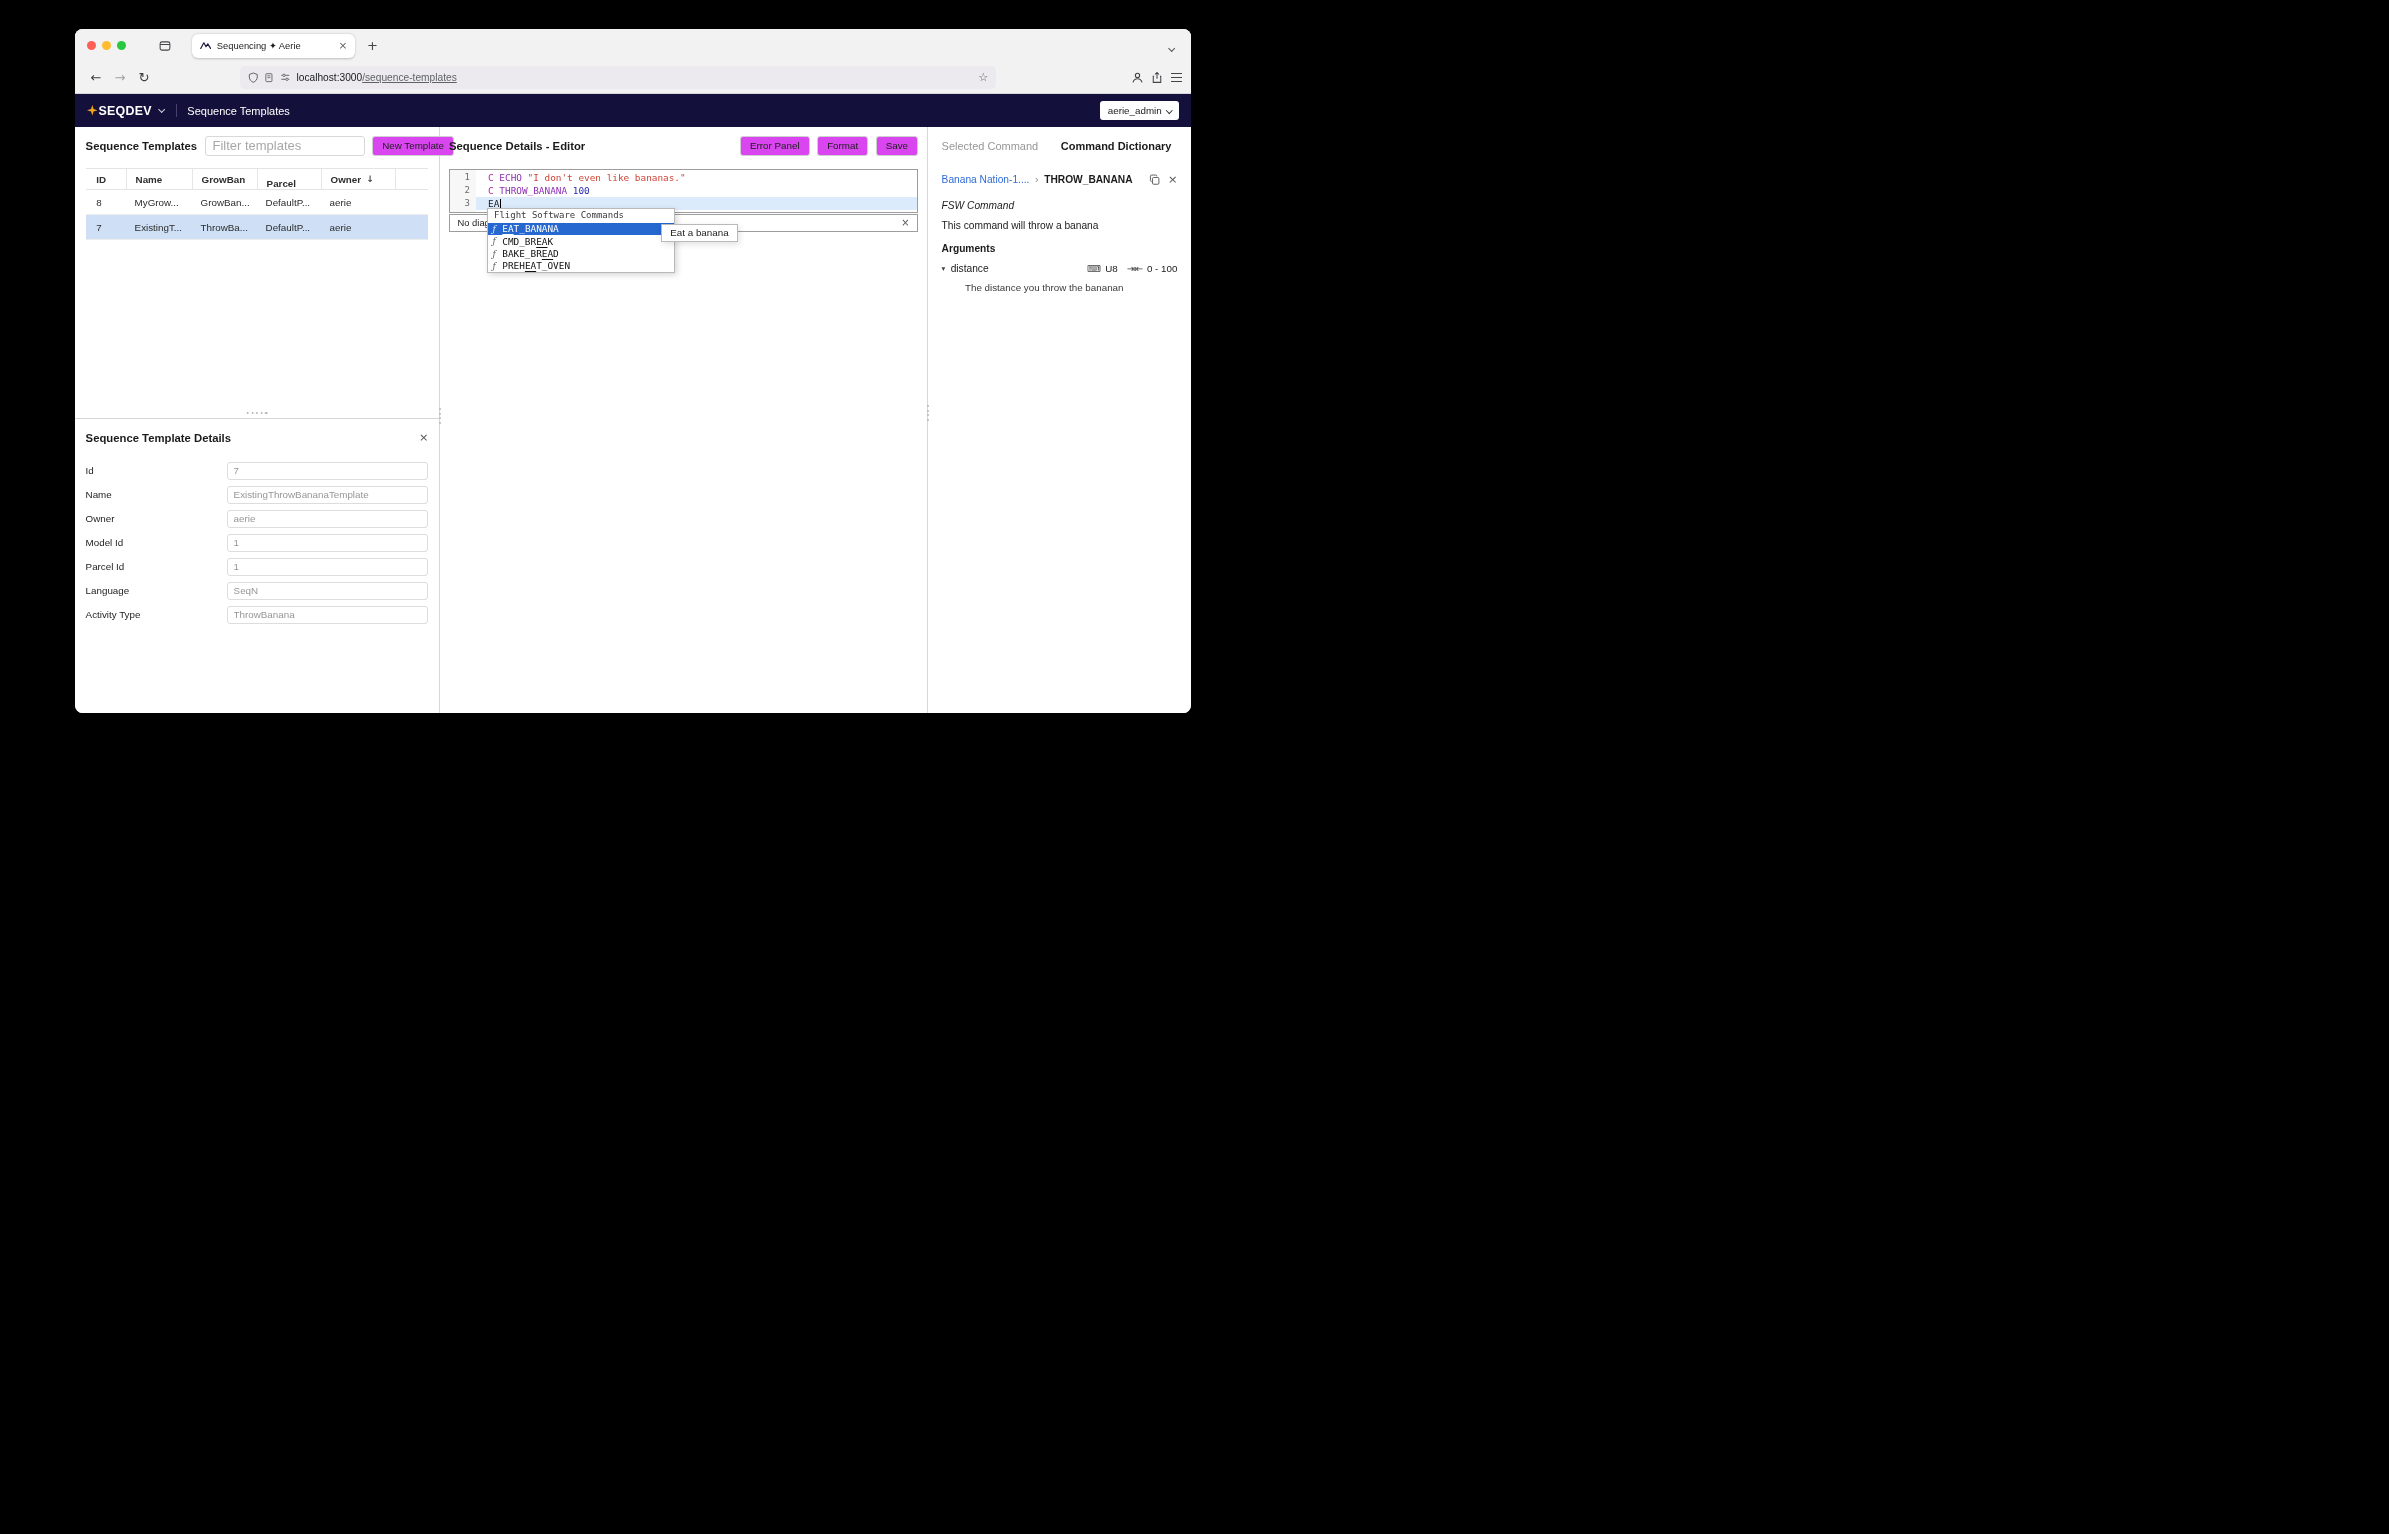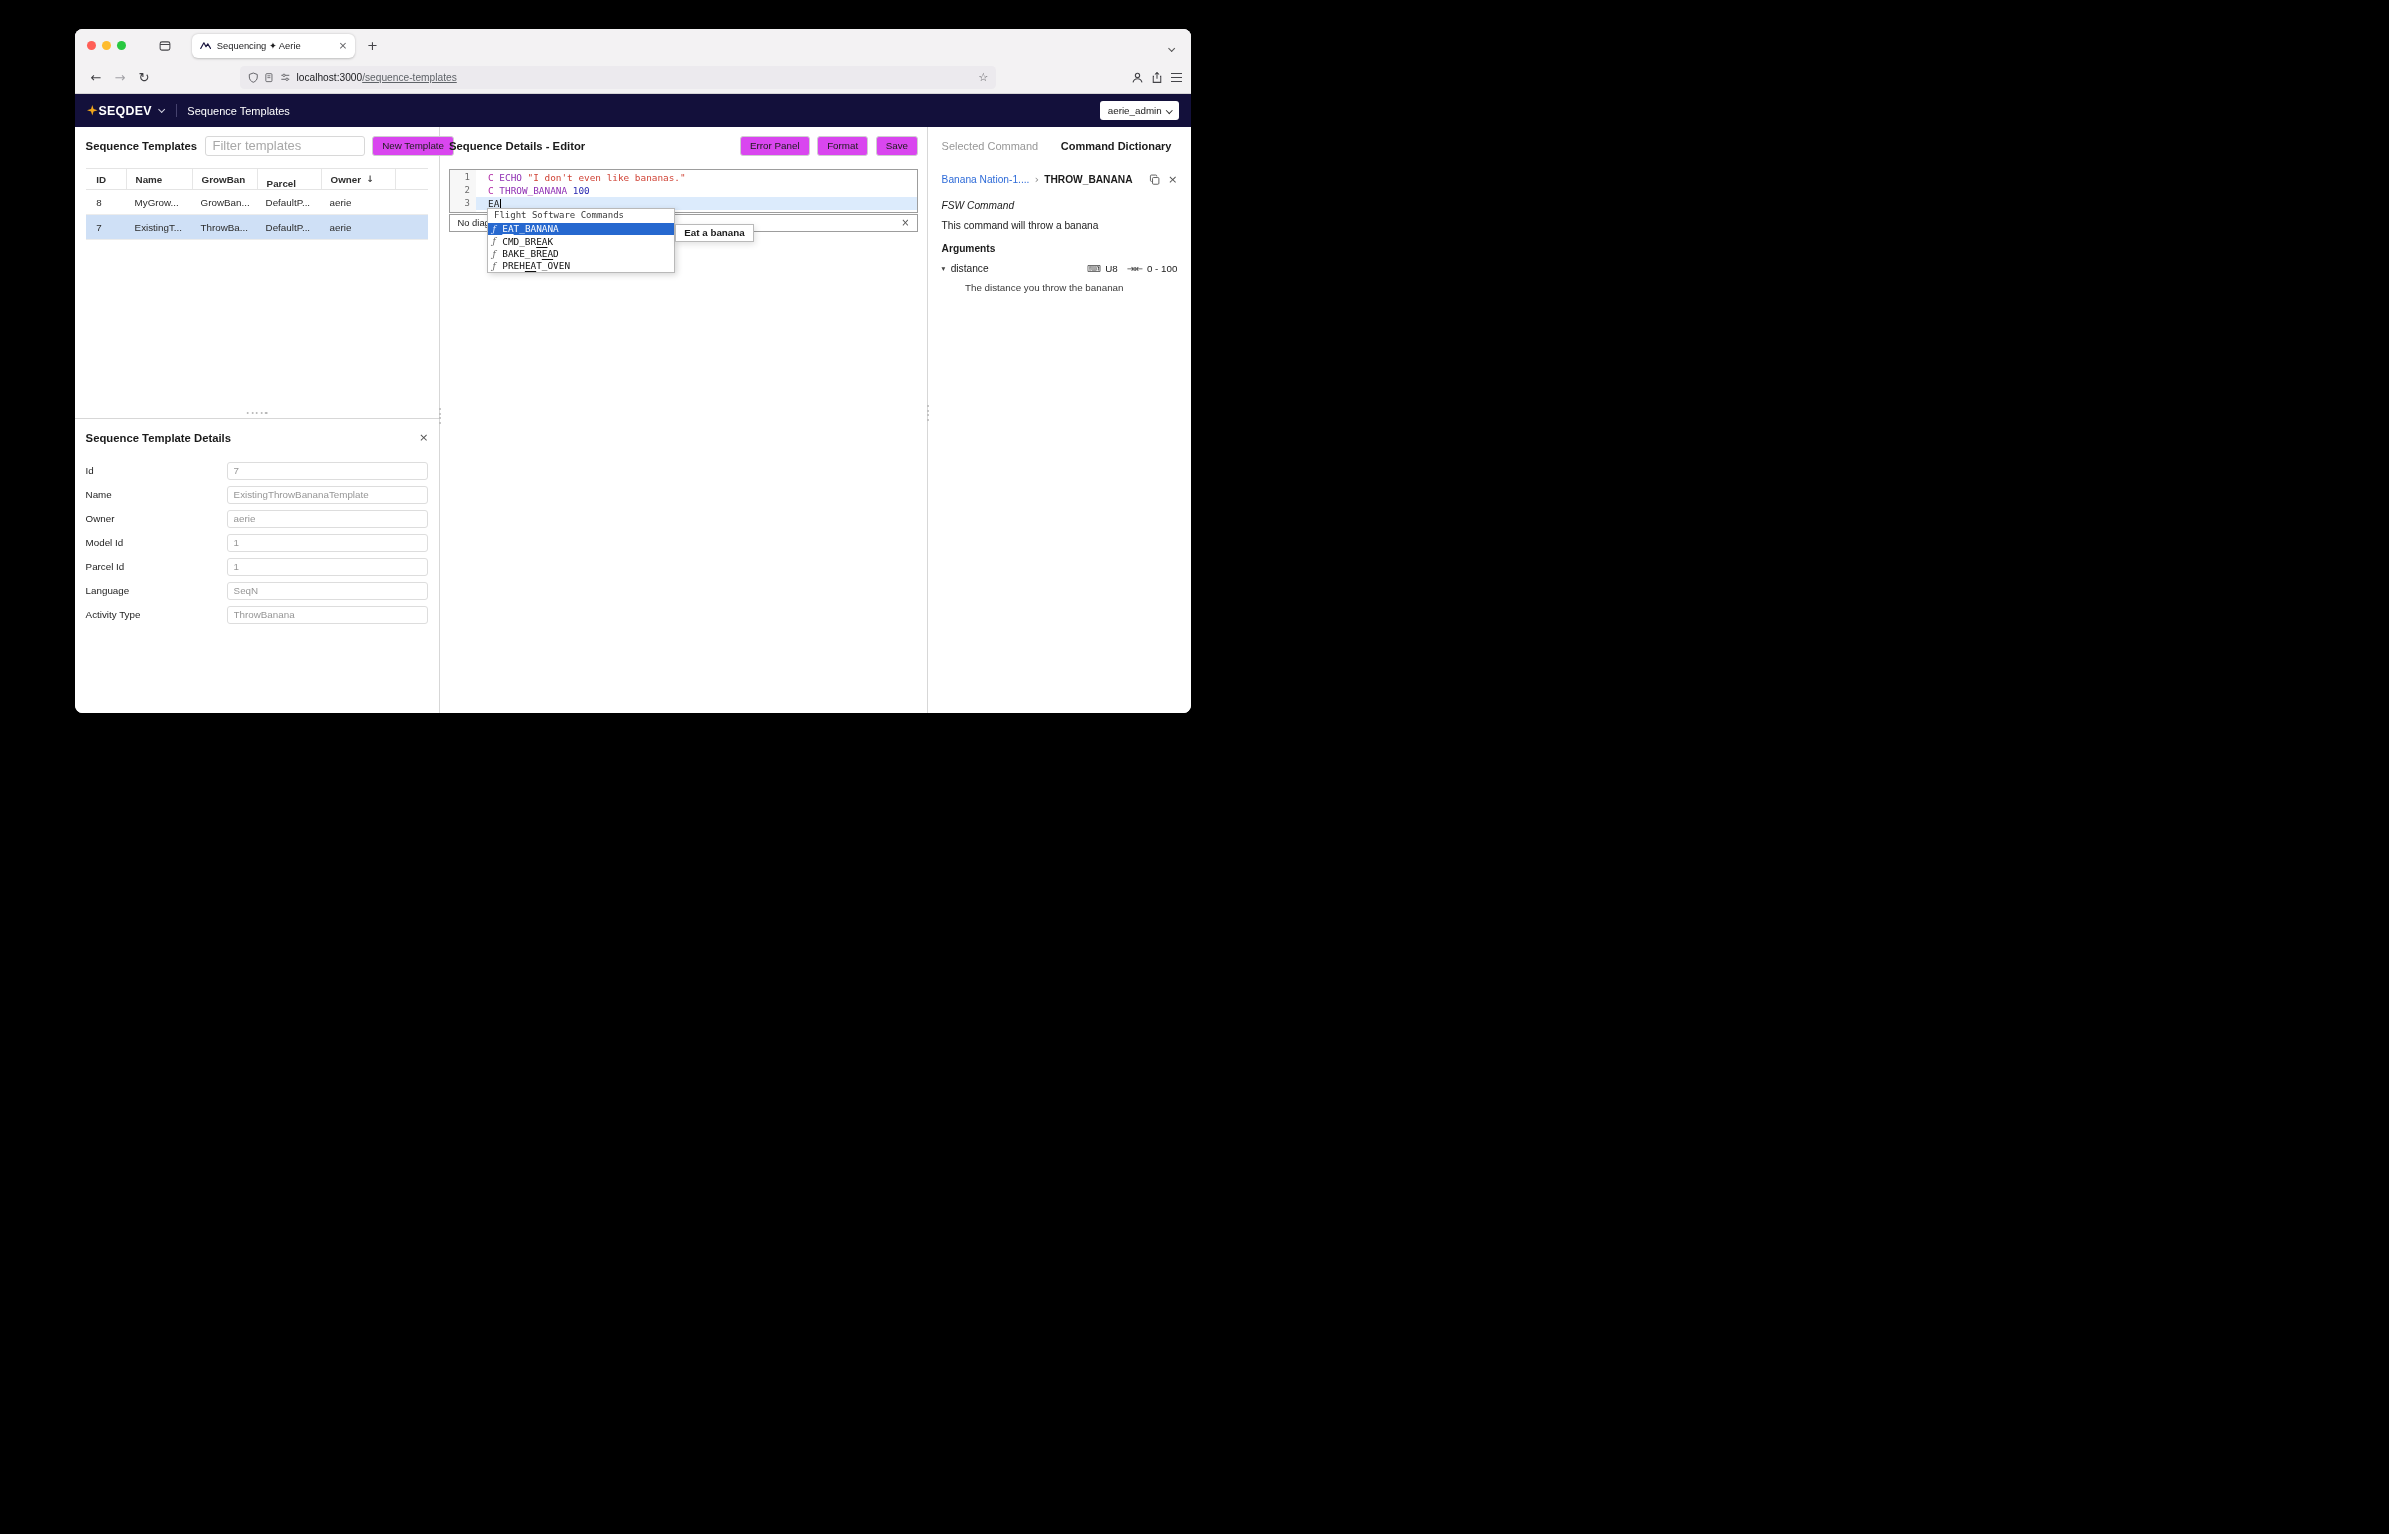--- a/index.html
+++ b/index.html
@@ -99,21 +99,21 @@
   .diagbar .close-x{font-size:9.8px;}
 
   
   .ac{position:absolute;left:47px;top:81px;width:188px;background:#fff;border:0.8px solid #b9b9b9;box-shadow:1.5px 2.3px 6px rgba(0,0,0,.16);z-index:6;font-family:"DejaVu Sans Mono",monospace;}
   .ac-head{height:13.6px;line-height:13.6px;padding:0 6px;font-size:9px;color:#3a3a3a;white-space:nowrap;}
   .ac-item{height:12.4px;display:flex;align-items:center;padding:0 6px 0 4.5px;font-size:9.4px;color:#111;cursor:pointer;}
   .ac-item .fn{width:9.8px;font-family:"DejaVu Serif",serif;font-style:italic;font-size:9px;color:#666;}
   .ac-item.selected{background:var(--autocomplete-selected);color:#fff;}
   .ac-item.selected .fn{color:#d9e6ff;}
   .ac-match{text-decoration:underline;text-underline-offset:1.5px;}
-  .tooltip{position:absolute;left:235px;top:97px;background:#fff;border:0.8px solid #b9b9b9;box-shadow:1.5px 2.3px 6px rgba(0,0,0,.12);padding:2.3px 8.3px;font-size:9.8px;color:#1b1b1b;z-index:7;white-space:nowrap;font-weight:bold;}
+  .tooltip{position:absolute;left:221px;top:97px;background:#fff;border:0.8px solid #b9b9b9;box-shadow:1.5px 2.3px 6px rgba(0,0,0,.12);padding:2.3px 8.3px;font-size:9.8px;color:#1b1b1b;z-index:7;white-space:nowrap;}
 
   
   .rp-head{height:38px;display:flex;align-items:center;padding:0 13.6px;gap:22.6px;}
   .rp-tab{font-size:11px;cursor:pointer;white-space:nowrap;}
   .rp-tab.inactive{color:#979797;}
   .rp-tab.active{color:#1b1b1b;font-weight:600;}
   .rp-body{padding:0 13.6px;}
   .bc-row{display:flex;align-items:center;height:22.6px;margin-top:3px;}
   .bc-link{color:var(--link-blue);font-size:10.2px;cursor:pointer;white-space:nowrap;}
   .bc-chev{color:#888;font-size:10.6px;margin:0 5.3px;}

